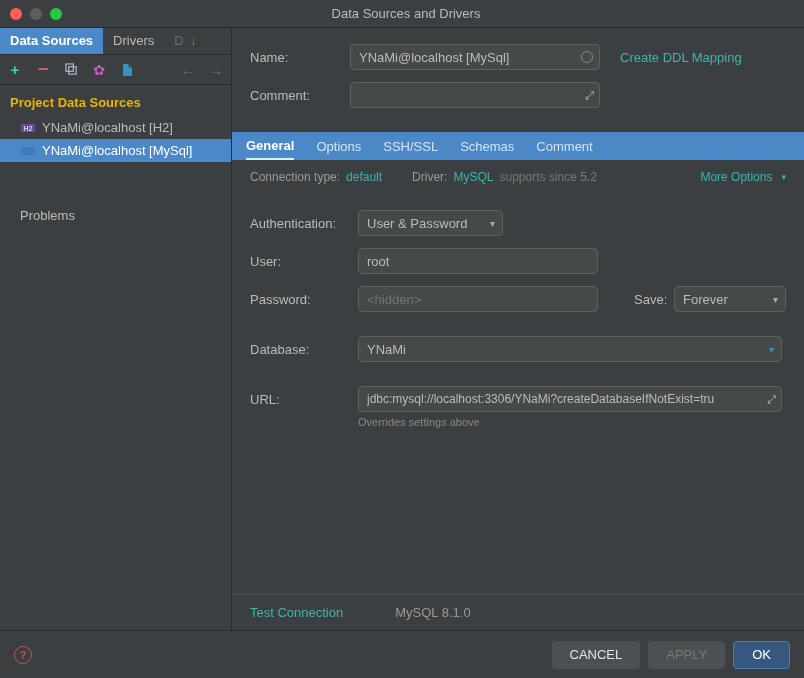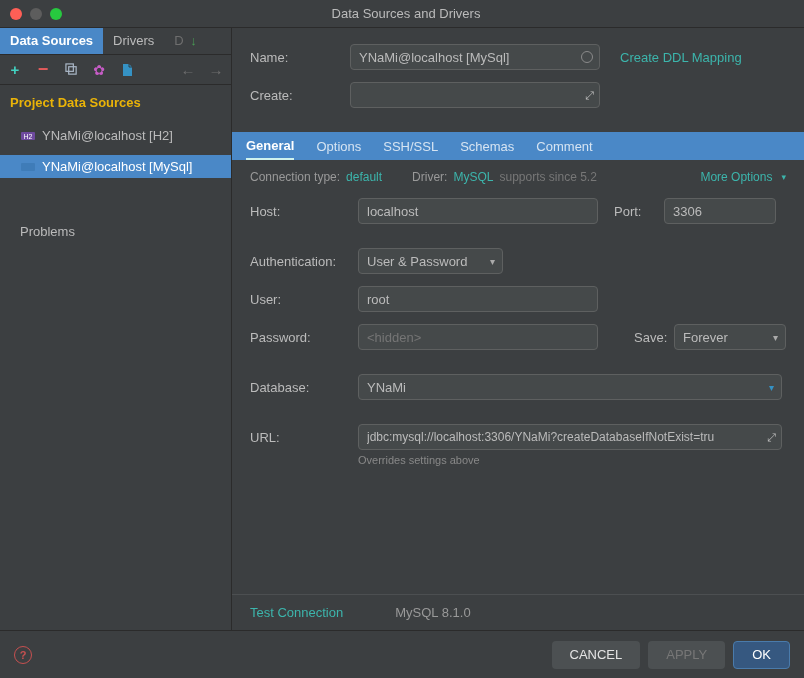--- a/index.html
+++ b/index.html
@@ -81,21 +81,20 @@
       padding: 10px 10px 6px 10px;
       font-weight: 600;
       font-size: 13px;
       color: #eab308;
     }
     .tree-item {
       display: flex; align-items: center; gap: 6px;
       padding: 4px 10px 4px 20px;
       cursor: pointer;
       font-size: 13px;
-      margin-top: 8px;
     }
     .tree-item.selected {
       background: #4A88C7;
       color: #fff;
     }
     .db-icon { width: 16px; height: 14px; display: inline-flex; align-items:center; justify-content:center;}
     .db-icon.h2 svg rect { fill: #6e4a9e; }
     .db-icon.mysql svg rect { fill: #3f7cb8; }
 
     .problems {
@@ -309,21 +308,21 @@
     <div class="top-form">
       <div class="form-row">
         <div class="form-label">Name:</div>
         <div class="name-input" style="position:relative">
           <input class="text-input" style="width: 100%;" value="YNaMi@localhost [MySql]">
           <span class="input-circle"></span>
         </div>
         <a class="ddl-link">Create DDL Mapping</a>
       </div>
       <div class="form-row">
-        <div class="form-label">Create:</div>
+        <div class="form-label">Comment:</div>
         <div class="comment-input" style="position:relative">
           <input class="text-input" style="width: 100%;" value="">
           <span class="expand-icon">⤢</span>
         </div>
       </div>
     </div>
 
     <div class="sub-tabs">
       <div class="sub-tab active">General</div>
       <div class="sub-tab">Options</div>
@@ -338,26 +337,20 @@
       <span style="width:18px"></span>
       <span class="meta-label">Driver:</span>
       <span class="meta-link">MySQL</span>
       <span class="meta-dim">supports since 5.2</span>
       <span class="meta-spacer"></span>
       <span class="meta-link">More Options</span>
       <span class="meta-link" style="font-size:9px; margin-left:3px">▾</span>
     </div>
 
     <div class="fields">
-      <div class="field-row">
-        <div class="flabel">Host:</div>
-        <input class="text-input host-input" value="localhost" style="">
-        <div class="flabel port-label">Port:</div>
-        <input class="text-input port-input" value="3306" style="">
-      </div>
 
       <div style="height:12px"></div>
 
       <div class="field-row">
         <div class="flabel">Authentication:</div>
         <div class="select-wrap">
           <input class="text-input auth-select" readonly="" value="User &amp; Password" style="">
           <span class="chev">▾</span>
         </div>
       </div>

